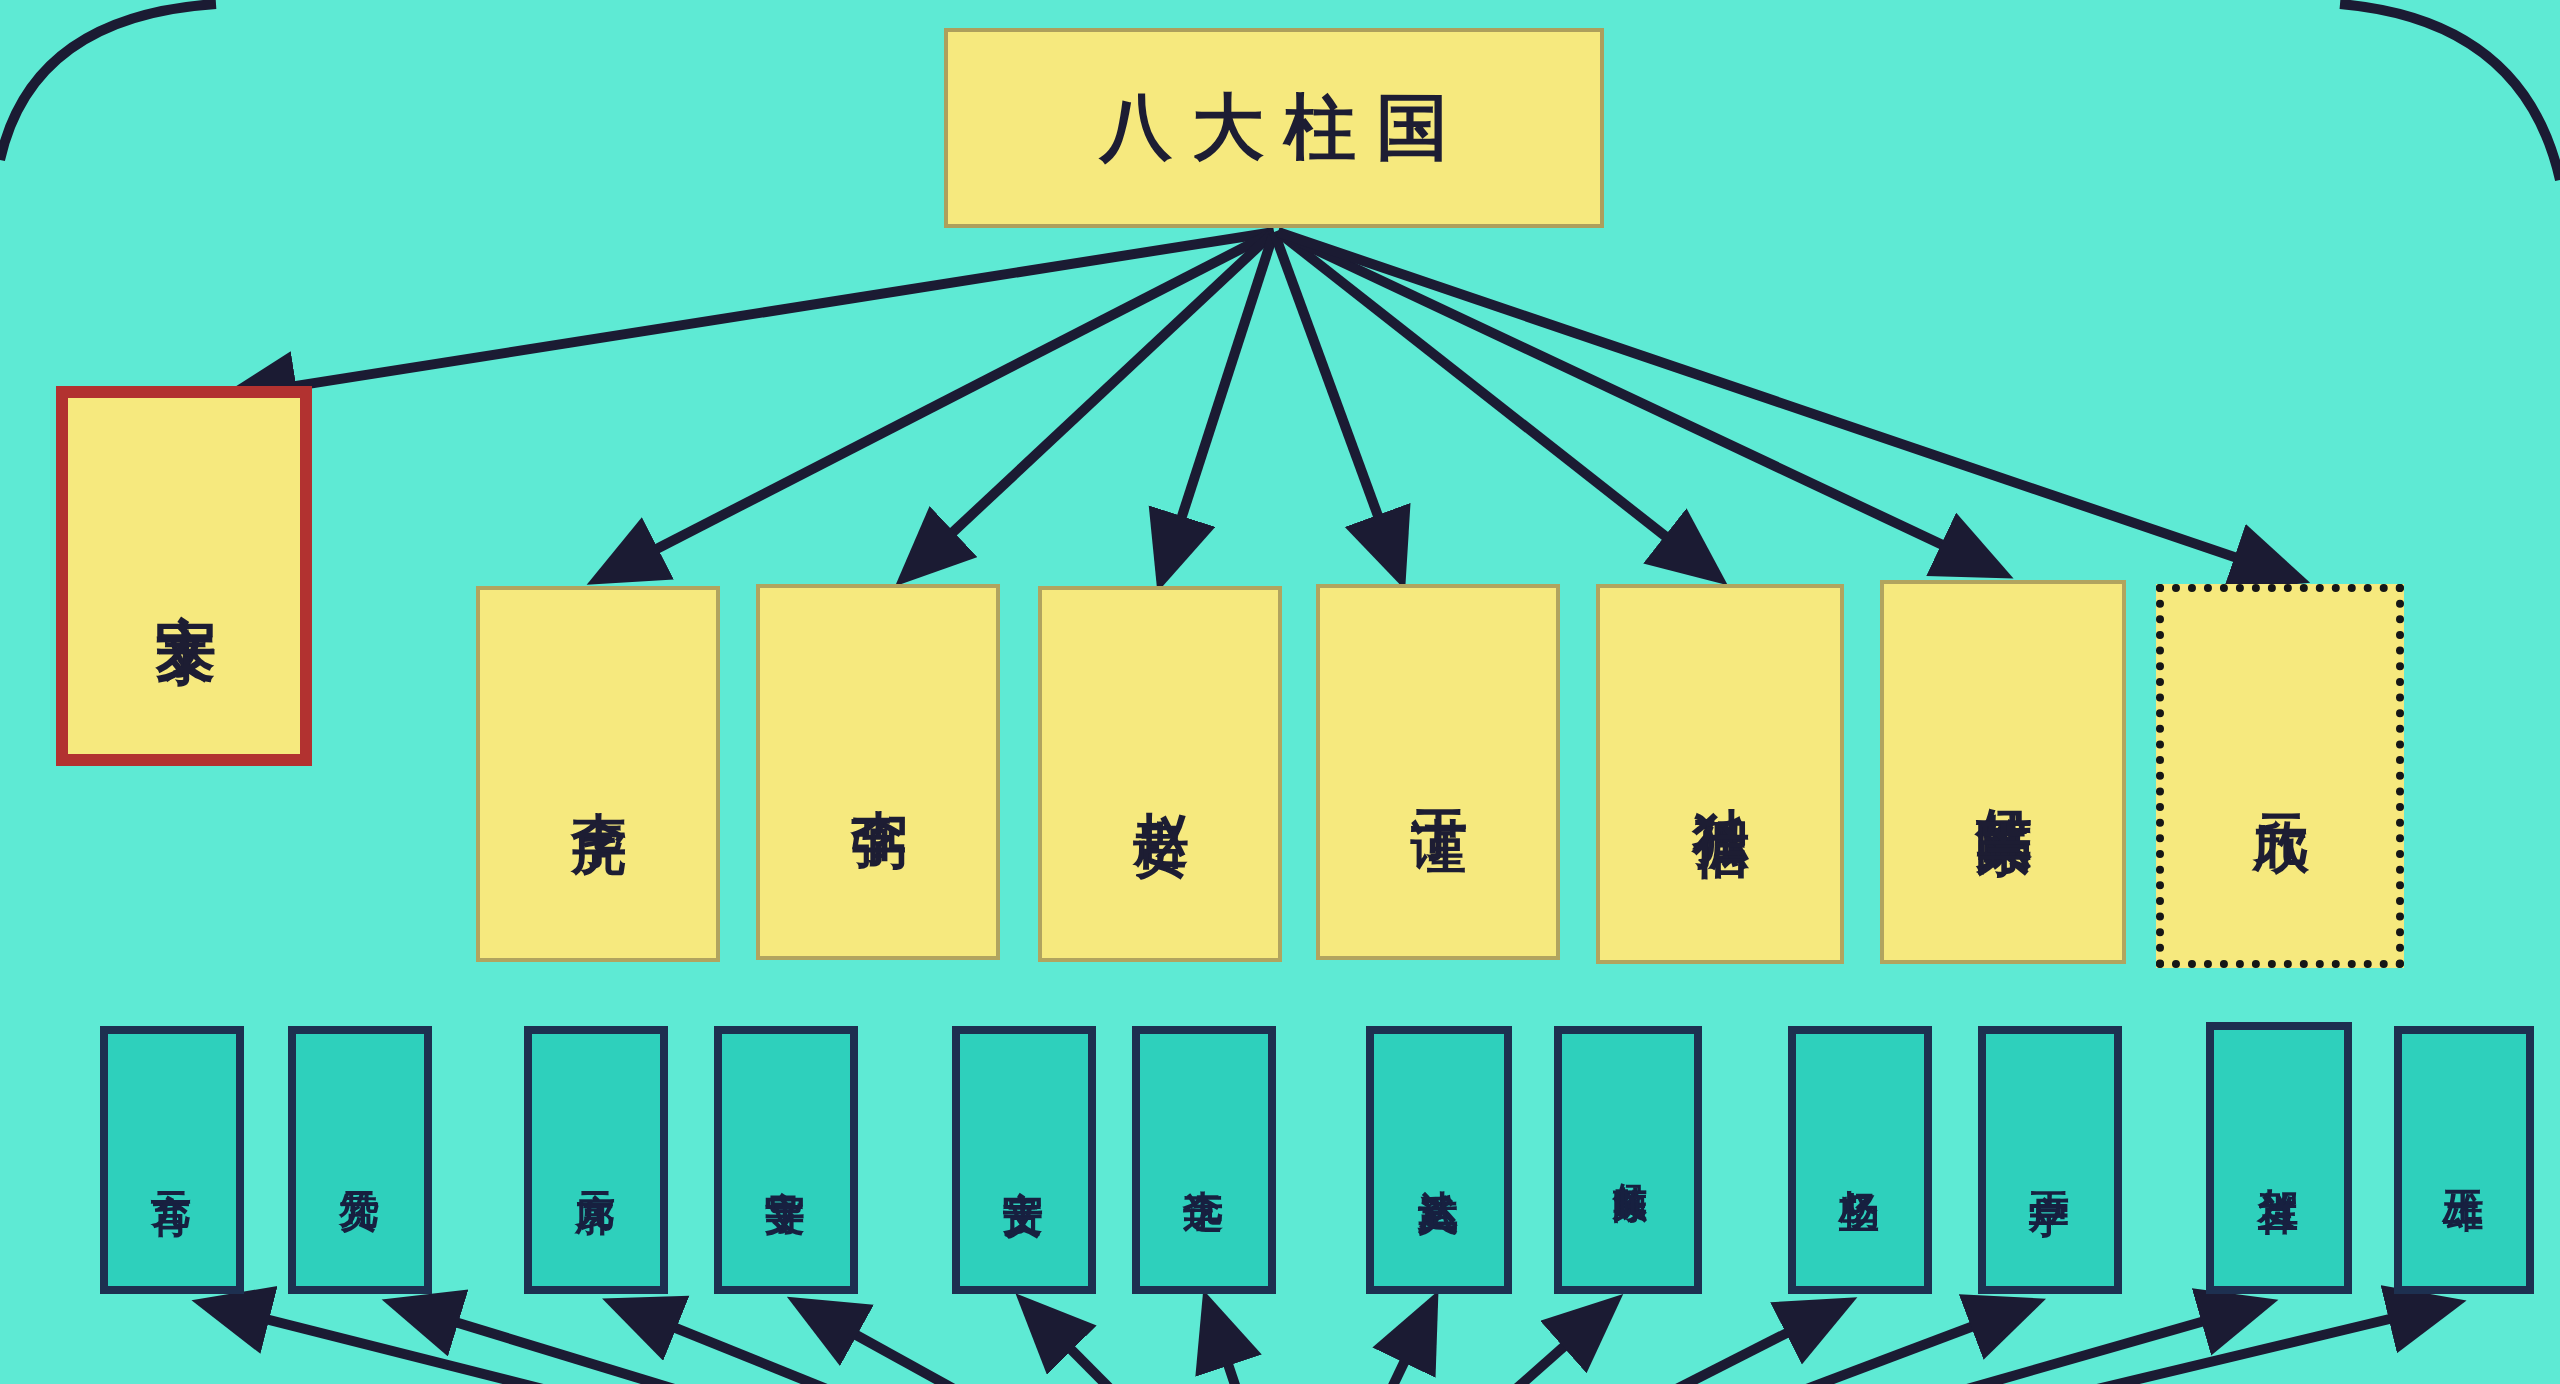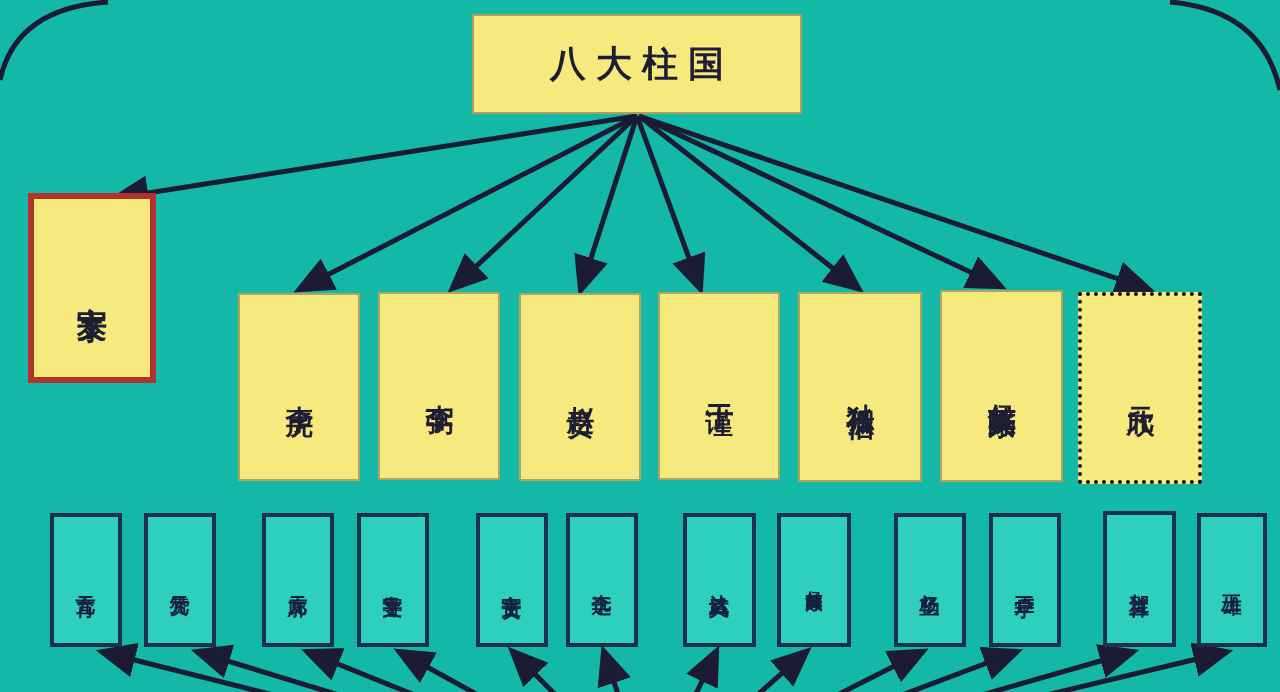--- a/index.html
+++ b/index.html
@@ -3,21 +3,21 @@
 <meta charset="utf-8">
 <style>
   html,body{margin:0;padding:0;}
   body{
     font-family:"DejaVu Sans","Liberation Sans",sans-serif;
     background:#e8e0c0;
   }
   .canvas{
     position:relative;
     width:1280px;height:692px;
-    background:#14b8a6;
+    background:#5eead4;
     overflow:hidden;
   }
   .arrow-layer{
     position:absolute;left:0;top:0;width:1280px;height:692px;
     pointer-events:none;
   }
   .node{
     position:absolute;
     display:flex;align-items:center;justify-content:center;
     box-sizing:border-box;

